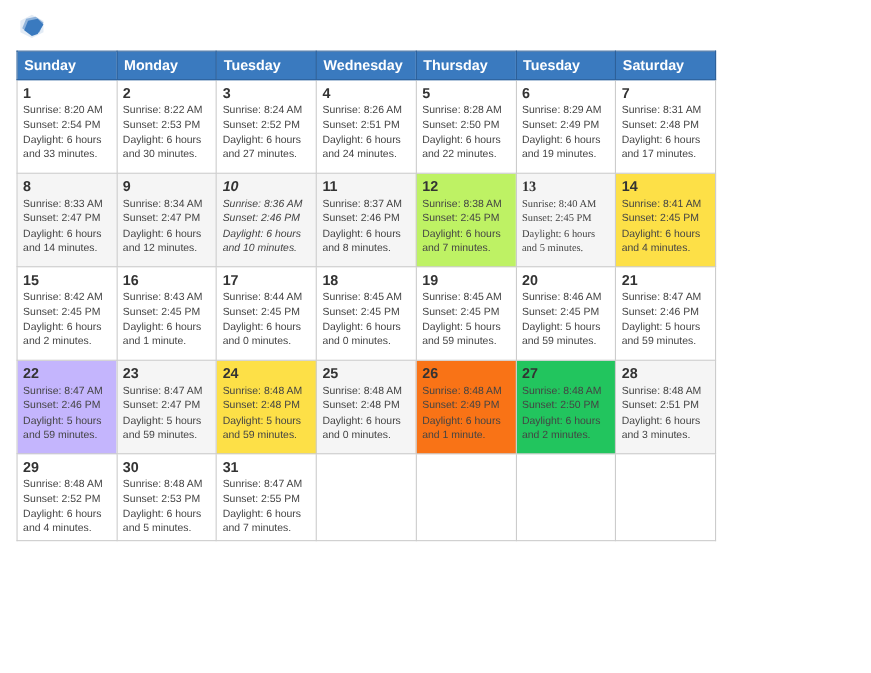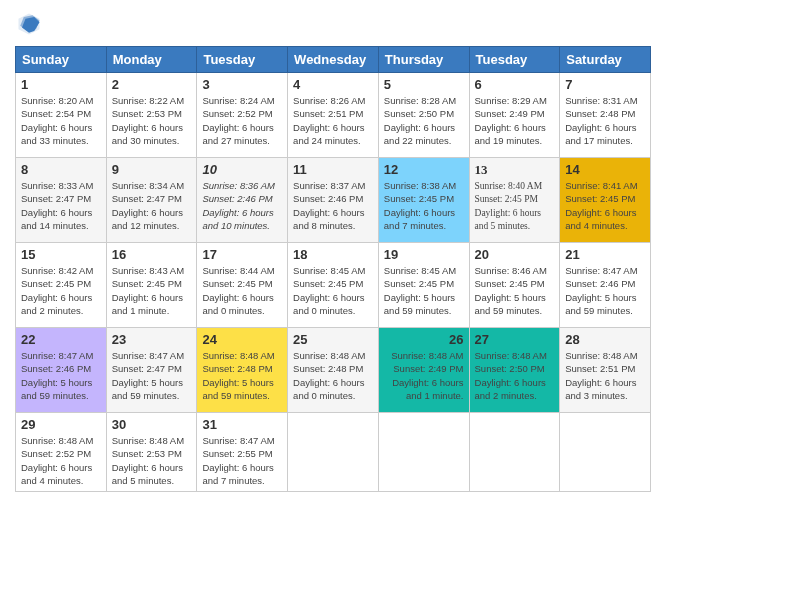--- a/index.html
+++ b/index.html
@@ -210,35 +210,35 @@
 Daylight: 6 hours
 and 10 minutes.</div>
           </td>
           <td style="background: rgb(245, 245, 245);">
             <span class="day-number">11</span>
             <div class="day-info">Sunrise: 8:37 AM
 Sunset: 2:46 PM
 Daylight: 6 hours
 and 8 minutes.</div>
           </td>
-          <td style="background: #7dd3fc;">
+          <td style="background: #bef264;">
             <span class="day-number">12</span>
             <div class="day-info">Sunrise: 8:38 AM
 Sunset: 2:45 PM
 Daylight: 6 hours
 and 7 minutes.</div>
           </td>
           <td style="background: rgb(245, 245, 245); font-family: Liberation Serif, serif;">
             <span class="day-number">13</span>
             <div class="day-info">Sunrise: 8:40 AM
 Sunset: 2:45 PM
 Daylight: 6 hours
 and 5 minutes.</div>
           </td>
-          <td style="background: #eab308; margin-top: 16px;">
+          <td style="background: #fde047; margin-top: 16px;">
             <span class="day-number">14</span>
             <div class="day-info">Sunrise: 8:41 AM
 Sunset: 2:45 PM
 Daylight: 6 hours
 and 4 minutes.</div>
           </td>
         </tr>
         <tr>
           <td>
             <span class="day-number">15</span>
@@ -312,28 +312,28 @@
 Daylight: 5 hours
 and 59 minutes.</div>
           </td>
           <td style="background: rgb(245, 245, 245); margin-top: 36px;">
             <span class="day-number">25</span>
             <div class="day-info">Sunrise: 8:48 AM
 Sunset: 2:48 PM
 Daylight: 6 hours
 and 0 minutes.</div>
           </td>
-          <td style="background: #14b8a6; text-align: right;">
+          <td style="background: #f97316;">
             <span class="day-number">26</span>
             <div class="day-info">Sunrise: 8:48 AM
 Sunset: 2:49 PM
 Daylight: 6 hours
 and 1 minute.</div>
           </td>
-          <td style="background: #14b8a6;">
+          <td style="background: #22c55e;">
             <span class="day-number">27</span>
             <div class="day-info">Sunrise: 8:48 AM
 Sunset: 2:50 PM
 Daylight: 6 hours
 and 2 minutes.</div>
           </td>
           <td style="background: rgb(245, 245, 245);">
             <span class="day-number">28</span>
             <div class="day-info">Sunrise: 8:48 AM
 Sunset: 2:51 PM

